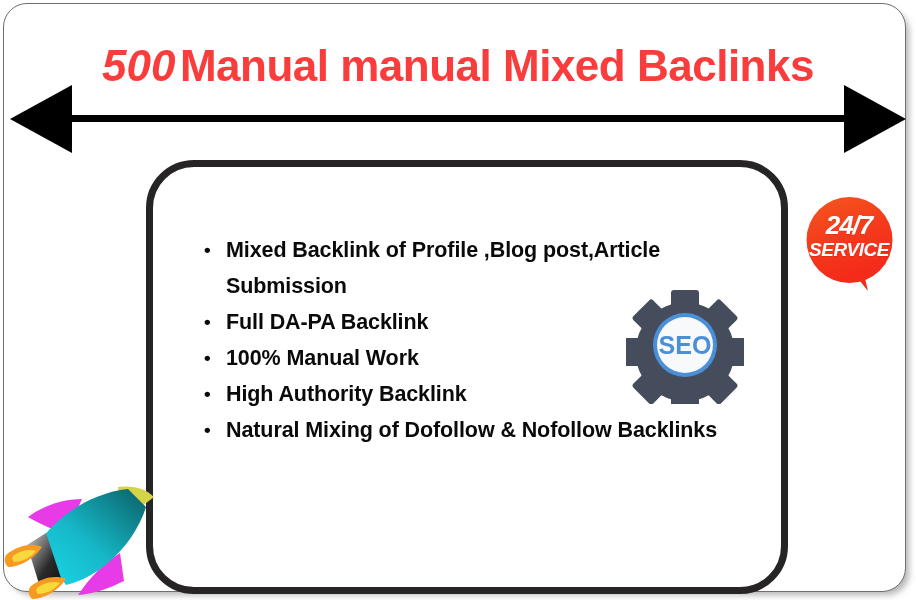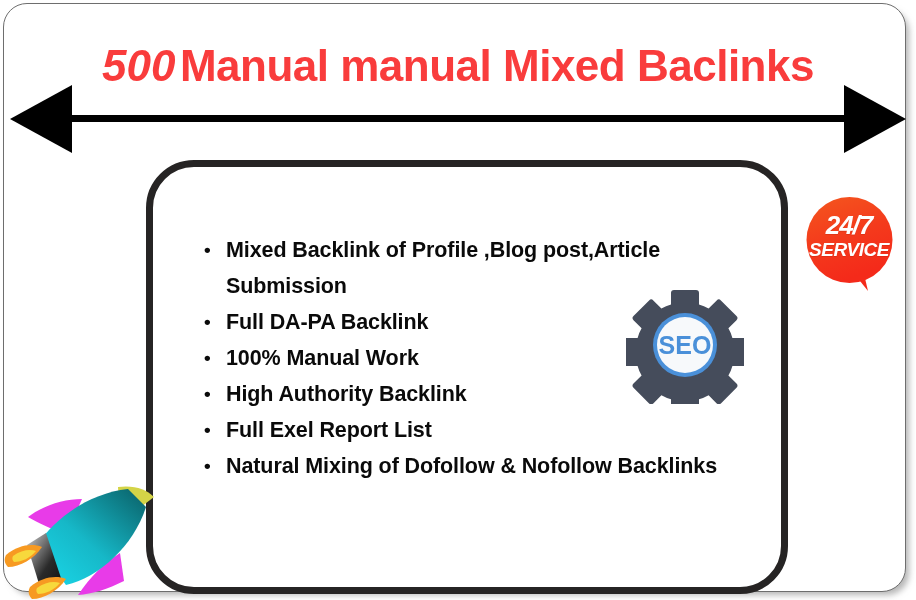--- a/index.html
+++ b/index.html
@@ -180,21 +180,20 @@
   <div class="arrow-shaft"></div>
   <div class="arrow-head right"></div>
 
   <div class="content-box"></div>
 
   <ul class="bullet-list">
     <li class="bullet-item">Mixed Backlink of Profile ,Blog post,Article Submission</li>
     <li class="bullet-item">Full DA-PA Backlink</li>
     <li class="bullet-item">100% Manual Work</li>
     <li class="bullet-item"> High Authority Backlink</li>
-    <li class="bullet-item">Full Exel Report List</li>
     <li class="bullet-item">Natural Mixing of Dofollow &amp; Nofollow Backlinks</li>
   </ul>
 
   <div class="seo-gear">
     <svg viewBox="0 0 118 118" width="118" height="118" xmlns="http://www.w3.org/2000/svg">
       <g>
         <path d="M48 4 h22 a3 3 0 0 1 3 3 v11.5 a41 41 0 0 1 9.6 4 l8.1-8.1 a3 3 0 0 1 4.2 0 l15.6 15.6 a3 3 0 0 1 0 4.2 l-8.1 8.1 a41 41 0 0 1 4 9.6 h11.5 a3 3 0 0 1 3 3 v22 a3 3 0 0 1-3 3 h-11.5 a41 41 0 0 1-4 9.6 l8.1 8.1 a3 3 0 0 1 0 4.2 l-15.6 15.6 a3 3 0 0 1-4.2 0 l-8.1-8.1 a41 41 0 0 1-9.6 4 v11.5 a3 3 0 0 1-3 3 h-22 a3 3 0 0 1-3-3 v-11.5 a41 41 0 0 1-9.6-4 l-8.1 8.1 a3 3 0 0 1-4.2 0 l-15.6-15.6 a3 3 0 0 1 0-4.2 l8.1-8.1 a41 41 0 0 1-4-9.6 h-11.5 a3 3 0 0 1-3-3 v-22 a3 3 0 0 1 3-3 h11.5 a41 41 0 0 1 4-9.6 l-8.1-8.1 a3 3 0 0 1 0-4.2 l15.6-15.6 a3 3 0 0 1 4.2 0 l8.1 8.1 a41 41 0 0 1 9.6-4 v-11.5 a3 3 0 0 1 3-3 z" fill="#454c5b"></path>
         <circle cx="59" cy="59" r="32" fill="#4a90d9"></circle>
         <circle cx="59" cy="59" r="28" fill="#f7f9fb"></circle>
       </g>

